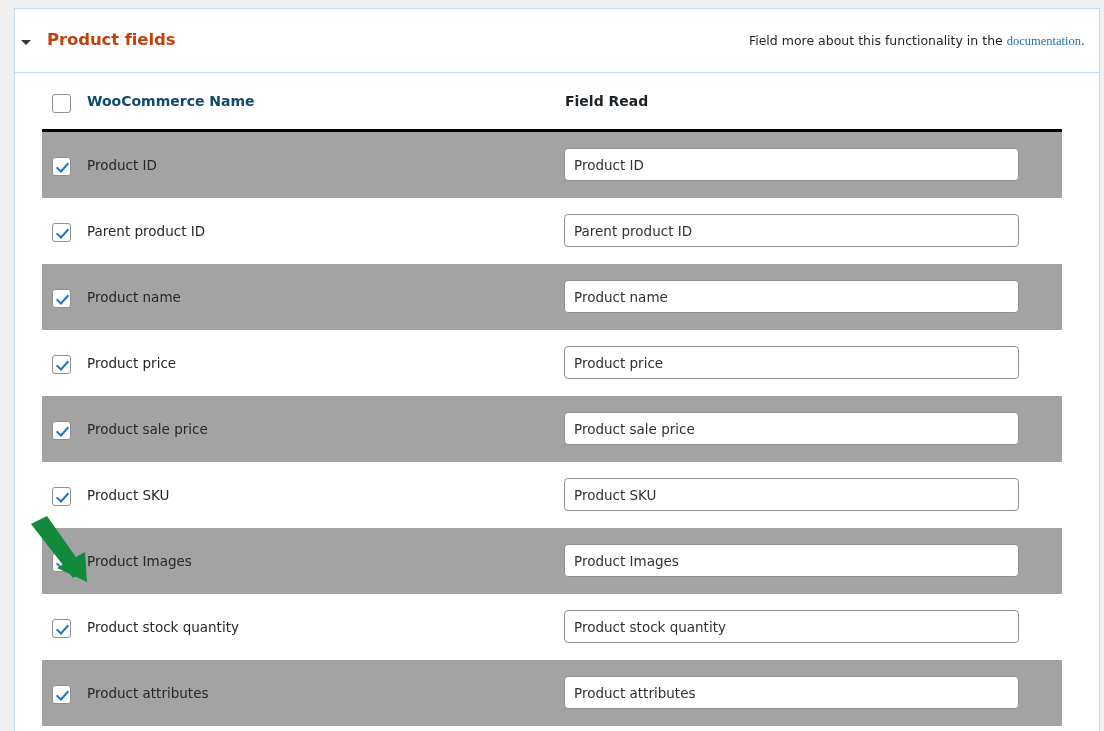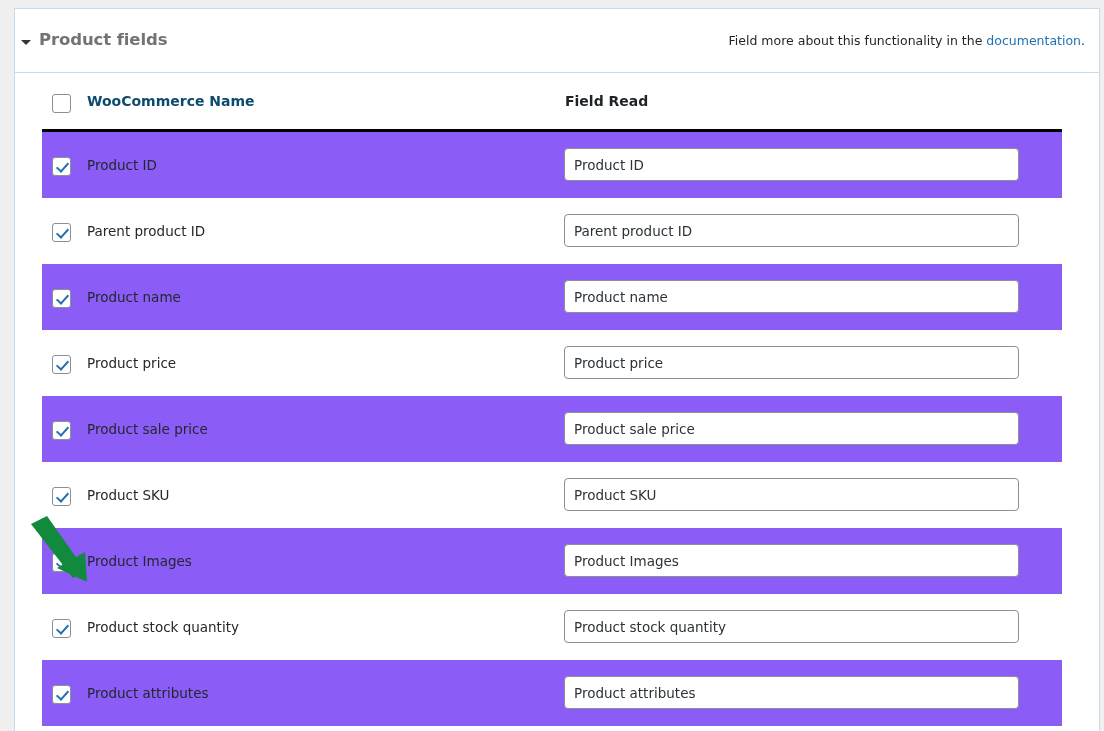--- a/index.html
+++ b/index.html
@@ -47,38 +47,39 @@
     left: 1px;
     top: 5px;
     width: 0;
     height: 0;
     border-left: 5px solid transparent;
     border-right: 5px solid transparent;
     border-top: 5px solid #32373c;
   }
   .panel-title {
     position: absolute;
-    left: 24px;
+    left: 32px;
     top: 21px;
     font-size: 16.5px;
     font-weight: bold;
-    color: #737373;
+    color: #c2410c;
     letter-spacing: -0.1px;
   }
   .doc-note {
     position: absolute;
     right: 14px;
     top: 24px;
     font-size: 12.5px;
     color: #1d2327;
     white-space: nowrap;
   }
   .doc-note a {
     color: #2271b1;
     text-decoration: none;
+    font-family: Liberation Serif, serif;
   }
 
   
   .table-area {
     position: relative;
     padding-top: 0;
   }
   .col-head {
     position: relative;
     height: 56px;
@@ -116,21 +117,21 @@
   .rows {
     position: relative;
     margin-top: 3px;
   }
   .row {
     position: relative;
     height: 66px;
     margin-left: 27px;
     margin-right: 37px;
   }
-  .row.alt { background: #8b5cf6; }
+  .row.alt { background: #a3a3a3; }
 
   .row-check {
     position: absolute;
     left: 10px;
     top: 24px;
   }
   .row-label {
     position: absolute;
     left: 45px;
     top: 24px;

